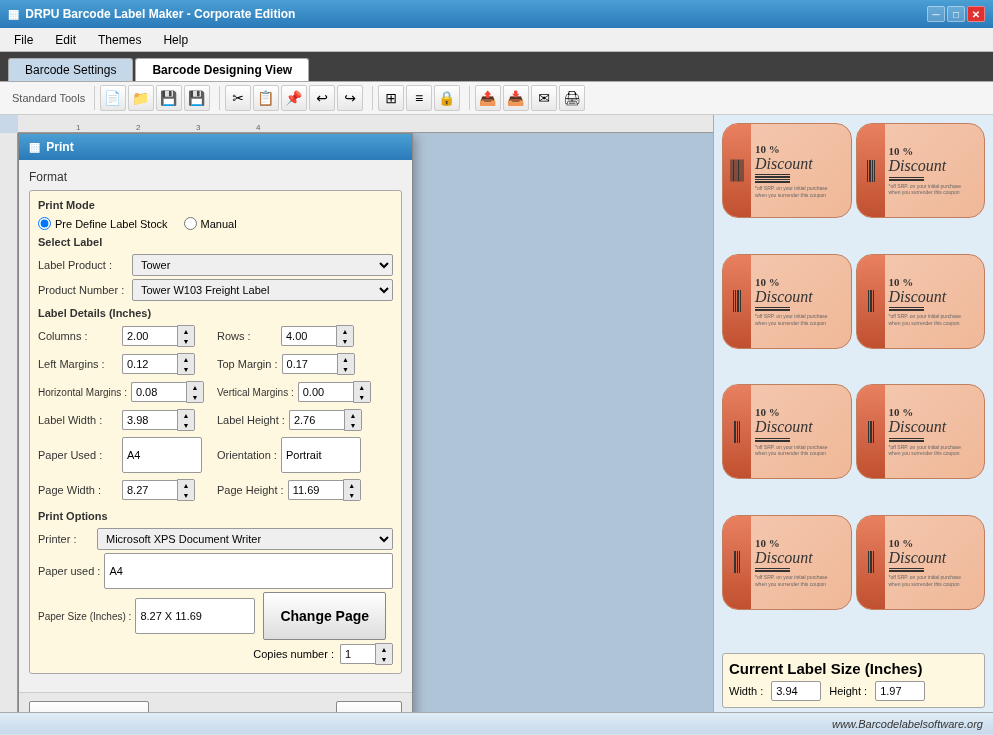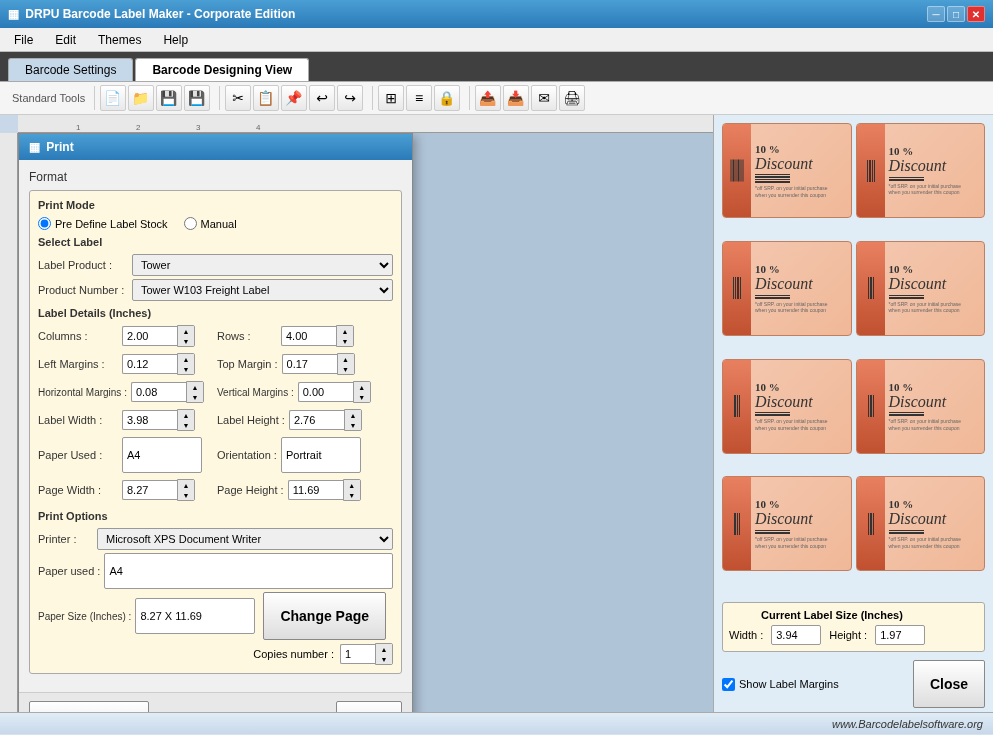--- a/index.html
+++ b/index.html
@@ -288,21 +288,21 @@
     .preview-grid {
       display: grid;
       grid-template-columns: 1fr 1fr;
       gap: 4px;
       padding: 8px;
       flex: 1;
     }
     .preview-label {
       background: linear-gradient(135deg, #f4c8b0 0%, #f0b898 100%);
       border: 1px solid #c08060;
-      border-radius: 4px;
+      border-radius: 16px;
       height: 95px;
       position: relative;
       overflow: hidden;
       display: flex;
       align-items: center;
     }
     .prev-left-bar {
       width: 28px;
       background: linear-gradient(to bottom, #e88060, #c05030);
       height: 100%;
@@ -334,21 +334,21 @@
     }
     .prev-mini-line { height: 1px; background: #333; width: 35px; }
 
     .current-size-box {
       background: #fff8e0;
       border: 1px solid #aaa;
       border-radius: 3px;
       margin: 4px 8px;
       padding: 6px;
     }
-    .current-size-title { font-size: 11px; font-weight: bold; margin-bottom: 4px; margin-left: 32px; }
+    .current-size-title { font-size: 15px; font-weight: bold; margin-bottom: 4px; }
     .current-size-row { display: flex; align-items: center; gap: 8px; font-size: 11px; }
     .current-size-input {
       width: 50px;
       border: 1px solid #999;
       border-radius: 2px;
       padding: 2px 4px;
       font-size: 11px;
       height: 20px;
       background: #fff;
     }
@@ -821,23 +821,18 @@
 
     <div class="current-size-box">
       <div class="current-size-title">Current Label Size (Inches)</div>
       <div class="current-size-row">
         <span>Width :</span>
         <input type="text" class="current-size-input" value="3.94" style="">
         <span>Height :</span>
         <input type="text" class="current-size-input" value="1.97" style="">
       </div>
     </div>
-    <div class="show-margins-row">
-      <input type="checkbox" checked="" style="">
-      <span>Show Label Margins</span>
-      <button class="dialog-btn" style="margin-left:auto;">Close</button>
-    </div>
   </div>
 </div>
 
 <div class="status-bar">
   <span>www.Barcodelabelsoftware.org</span>
 </div>
 
 </body></html>

